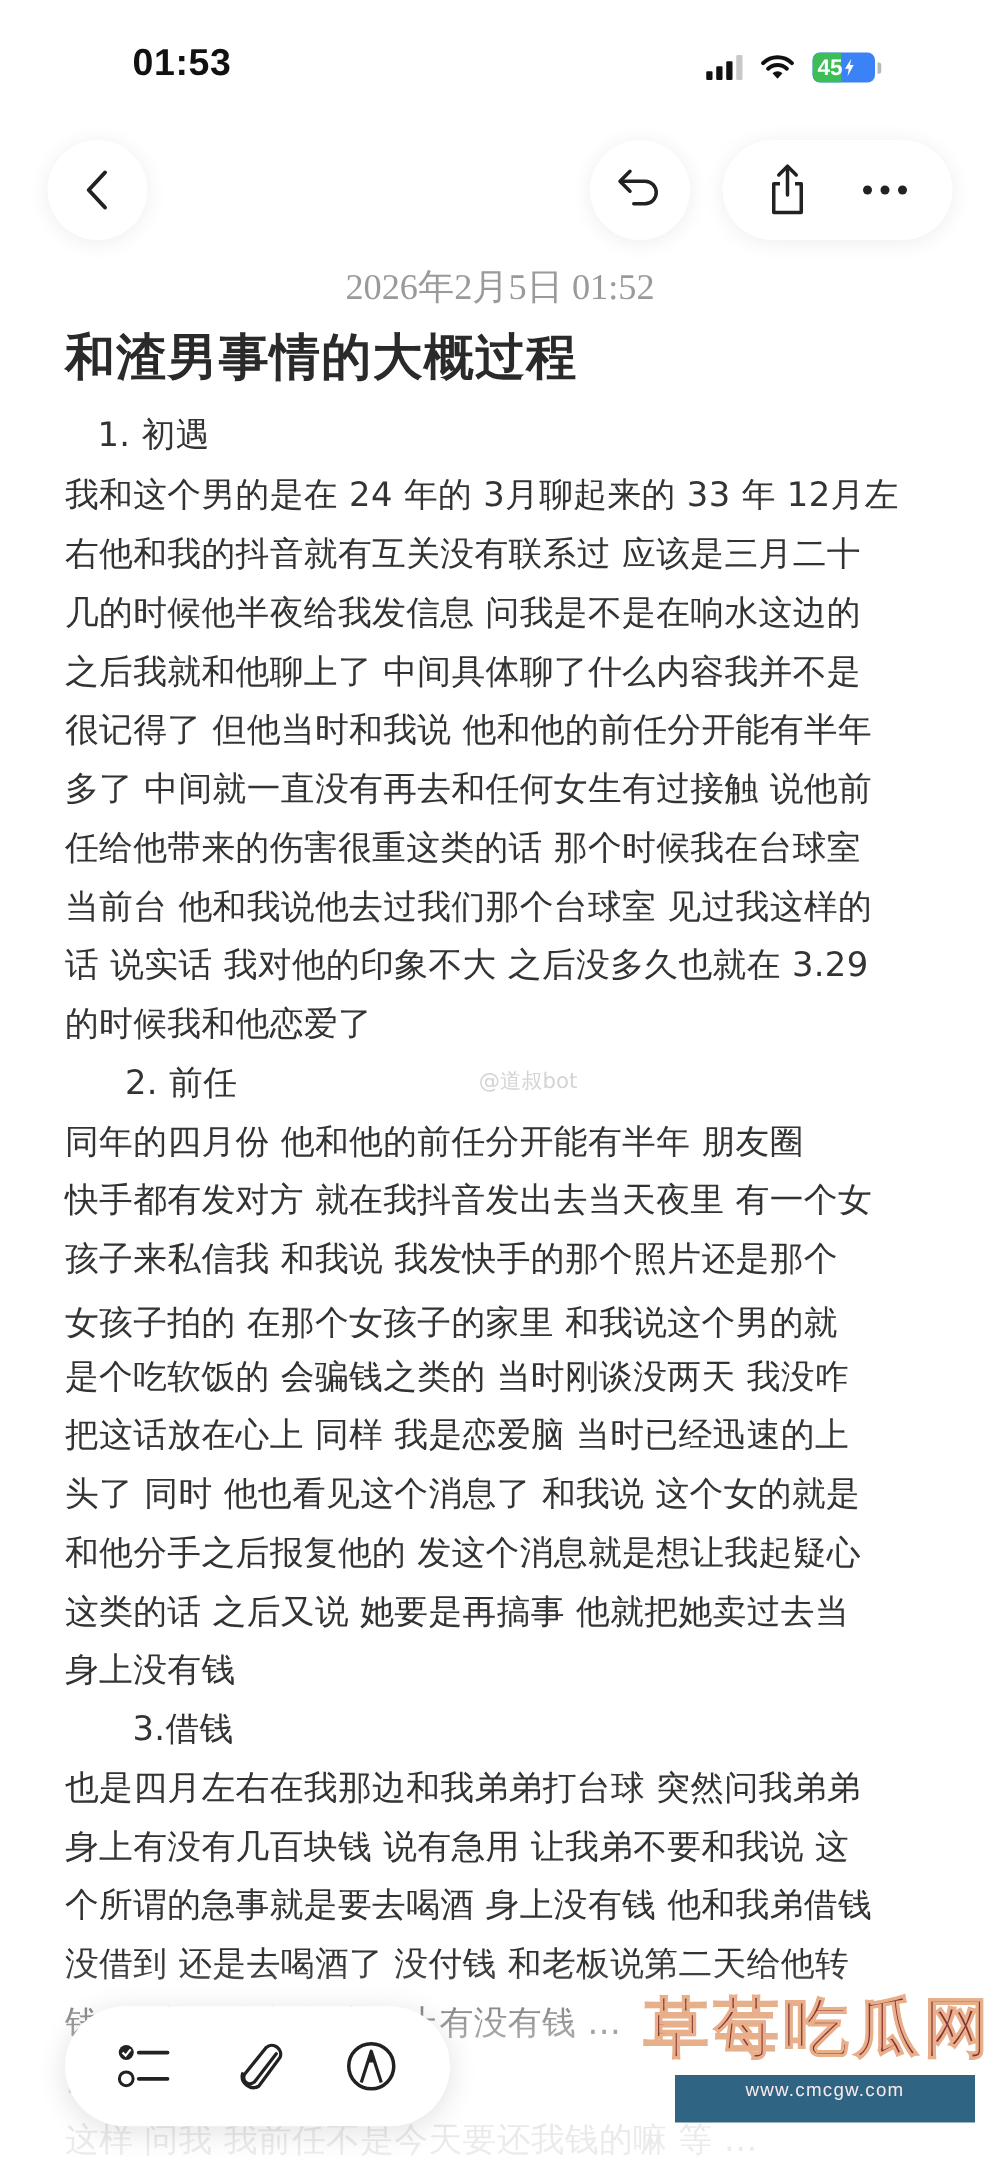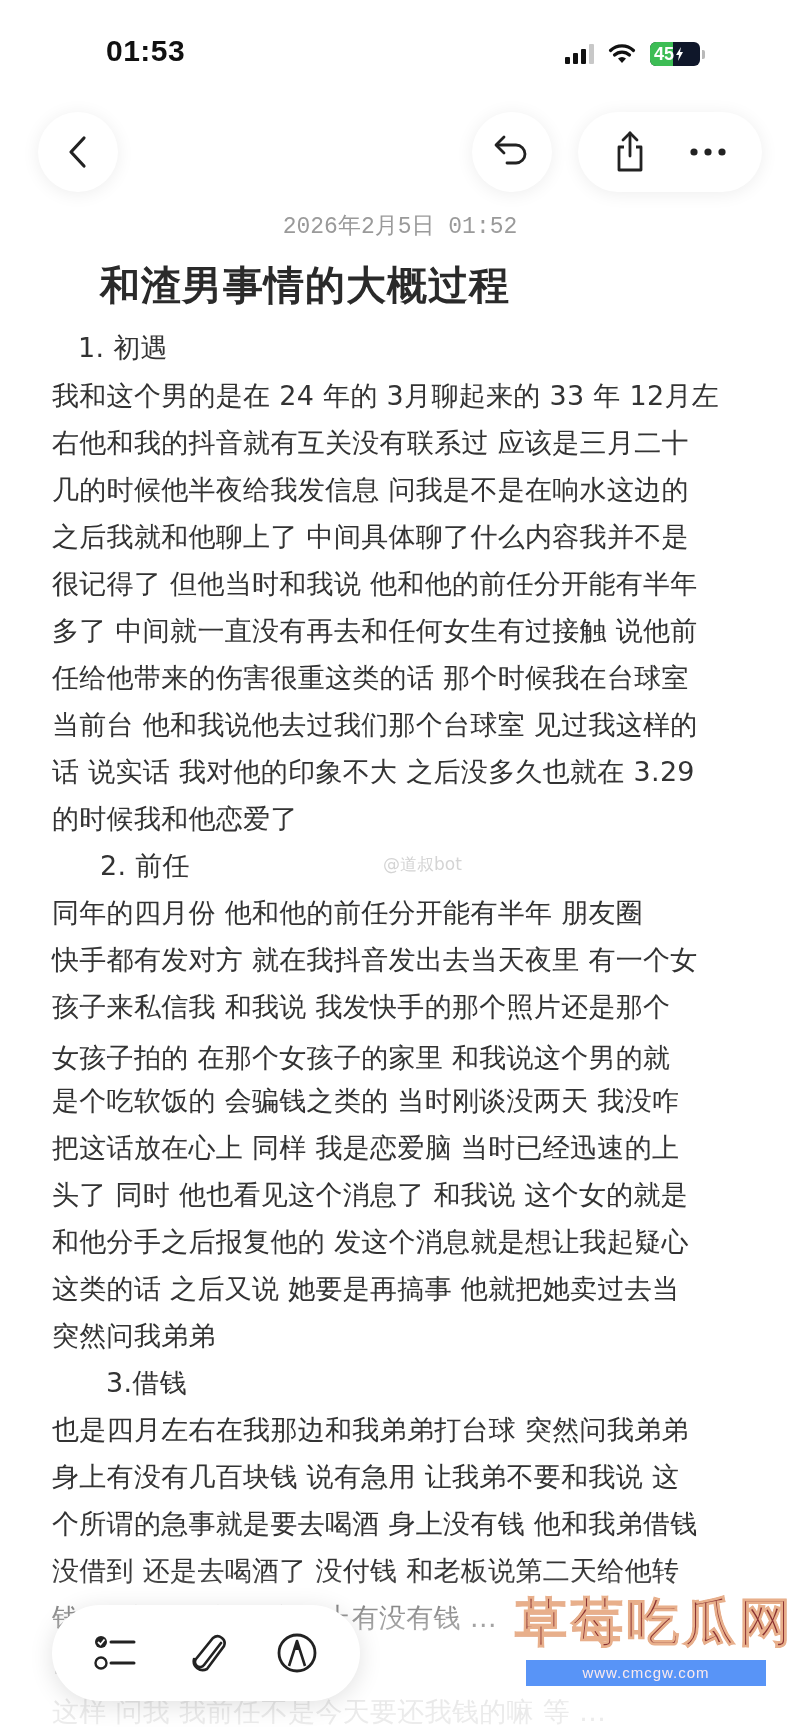--- a/index.html
+++ b/index.html
@@ -8,43 +8,43 @@
       background:#ffffff;
       font-family:"DejaVu Sans","Liberation Sans",sans-serif;
       color:#2b2b2b;
     }
     .status-bar { position:absolute; left:0; top:0; width:800px; height:90px; }
     .status-time { position:absolute; left:106px; top:34px; font-size:30px; font-weight:bold; color:#111; letter-spacing:0.5px; font-family:"Liberation Sans",sans-serif; }
     .status-icons { position:absolute; left:565px; top:40px; height:28px; display:flex; align-items:center; gap:14px; }
     .signal { display:flex; align-items:flex-end; gap:3px; height:20px; }
     .signal span { display:block; width:5px; background:#111; border-radius:1px; }
     .signal span.dim { background:#c8c8c8; }
-    .battery { position:relative; width:50px; height:24px; border-radius:6px; background:#0f172a; overflow:hidden; display:flex; align-items:center; }
+    .battery { position:relative; width:50px; height:24px; border-radius:6px; background:#3b82f6; overflow:hidden; display:flex; align-items:center; }
     .battery .fill { position:absolute; left:0; top:0; bottom:0; width:45%; background:#3dbd55; }
     .battery .txt { position:relative; z-index:1; color:#fff; font-weight:bold; font-size:18px; padding-left:4px; font-family:"Liberation Sans",sans-serif; }
     .battery-cap { width:3px; height:9px; background:#b9b9b9; border-radius:0 2px 2px 0; margin-left:-12px; }
 
     .nav-btn { position:absolute; background:#fff; border-radius:40px; box-shadow:0 2px 18px rgba(0,0,0,0.07); display:flex; align-items:center; justify-content:center; }
     .back-btn { left:38px; top:112px; width:80px; height:80px; }
     .undo-btn { left:472px; top:112px; width:80px; height:80px; }
     .pill-group { left:578px; top:112px; width:184px; height:80px; justify-content:space-around; padding:0 14px; box-sizing:border-box; }
     .icon svg { display:block; }
-    .date { position:absolute; left:0; width:800px; top:210px; text-align:center; font-size:23px; color:#9a9a9a; font-family:Liberation Mono, monospace; }
-    .title { position:absolute; left:52px; top:258px; font-size:40px; font-weight:bold; color:#2a2a2a; letter-spacing:1px;margin-left:48px; }
+    .date { position:absolute; left:0; width:800px; top:210px; text-align:center; font-size:29px; color:#9a9a9a; font-family:Liberation Serif, serif; }
+    .title { position:absolute; left:52px; top:258px; font-size:40px; font-weight:bold; color:#2a2a2a; letter-spacing:1px; }
     .line { position:absolute; left:52px; font-size:27px; color:#333; white-space:nowrap; letter-spacing:0.3px; }
     .heading { font-size:27px; color:#333; }
 
     .weibo-mark { position:absolute; left:335px; top:853px; font-size:17px; color:#d4d4d4;margin-left:48px; }
 
     .fade { position:absolute; left:0; top:1570px; width:800px; height:165px; background:linear-gradient(to bottom, rgba(255,255,255,0) 0%, rgba(255,255,255,0.55) 40%, rgba(255,255,255,0.75) 100%); }
 
     .toolbar { position:absolute; left:52px; top:1605px; width:308px; height:96px; background:#fff; border-radius:48px; box-shadow:0 4px 24px rgba(0,0,0,0.12); display:flex; align-items:center; justify-content:space-around; padding:0 18px; box-sizing:border-box; }
 
     .watermark { position:absolute; left:515px; top:1588px; font-size:52px; color:#7f1d1d; font-weight:bold; letter-spacing:4px; -webkit-text-stroke:1px #e6a77f; opacity:0.9; }
-    .watermark-url { position:absolute; left:526px; top:1660px; width:240px; height:26px; background:#3b82f6; color:#fbe7ea; font-size:15px; text-align:center; line-height:26px; letter-spacing:1px; font-family:"Liberation Sans",sans-serif; opacity:0.85; }
+    .watermark-url { position:absolute; left:540px; top:1660px; width:240px; height:38px; background:#0c4a6e; color:#fbe7ea; font-size:15px; text-align:center; line-height:26px; letter-spacing:1px; font-family:"Liberation Sans",sans-serif; opacity:0.85; }
   </style>
 </head>
 <body>
 
 <div class="status-bar">
   <div class="status-time">01:53</div>
   <div class="status-icons">
     <div class="signal">
       <span style="height:7px"></span>
         <span style="height:11px"></span>
@@ -120,21 +120,21 @@
 <div class="weibo-mark">@道叔bot</div>
 <div class="line" style="top:895px">同年的四月份 他和他的前任分开能有半年 朋友圈</div>
 <div class="line" style="top:942px">快手都有发对方 就在我抖音发出去当天夜里 有一个女</div>
 <div class="line" style="top:989px">孩子来私信我 和我说 我发快手的那个照片还是那个</div>
 <div class="line" style="top:1040px">女孩子拍的 在那个女孩子的家里 和我说这个男的就</div>
 <div class="line" style="top:1083px">是个吃软饭的 会骗钱之类的 当时刚谈没两天 我没咋</div>
 <div class="line" style="top:1130px">把这话放在心上 同样 我是恋爱脑 当时已经迅速的上</div>
 <div class="line" style="top:1177px">头了 同时 他也看见这个消息了 和我说 这个女的就是</div>
 <div class="line" style="top:1224px">和他分手之后报复他的 发这个消息就是想让我起疑心</div>
 <div class="line" style="top:1271px">这类的话 之后又说 她要是再搞事 他就把她卖过去当</div>
-<div class="line" style="top:1318px">突然问我弟弟</div>
+<div class="line" style="top:1318px">身上没有钱</div>
 
 <div class="line heading" style="top:1365px;left:106px">3.借钱</div>
 <div class="line" style="top:1412px">也是四月左右在我那边和我弟弟打台球 突然问我弟弟</div>
 <div class="line" style="top:1459px">身上有没有几百块钱 说有急用 让我弟不要和我说 这</div>
 <div class="line" style="top:1506px">个所谓的急事就是要去喝酒 身上没有钱 他和我弟借钱</div>
 <div class="line" style="top:1553px">没借到 还是去喝酒了 没付钱 和老板说第二天给他转</div>
 <div class="line" style="top:1600px;color:#555">钱 … 我发信息 问我身上有没有钱 …</div>
 <div class="line" style="top:1647px;color:#aaa">… 昨天喝酒没给钱 大 …</div>
 <div class="line" style="top:1694px;color:#bbb">这样 问我 我前任不是今天要还我钱的嘛 等 …</div>
 

